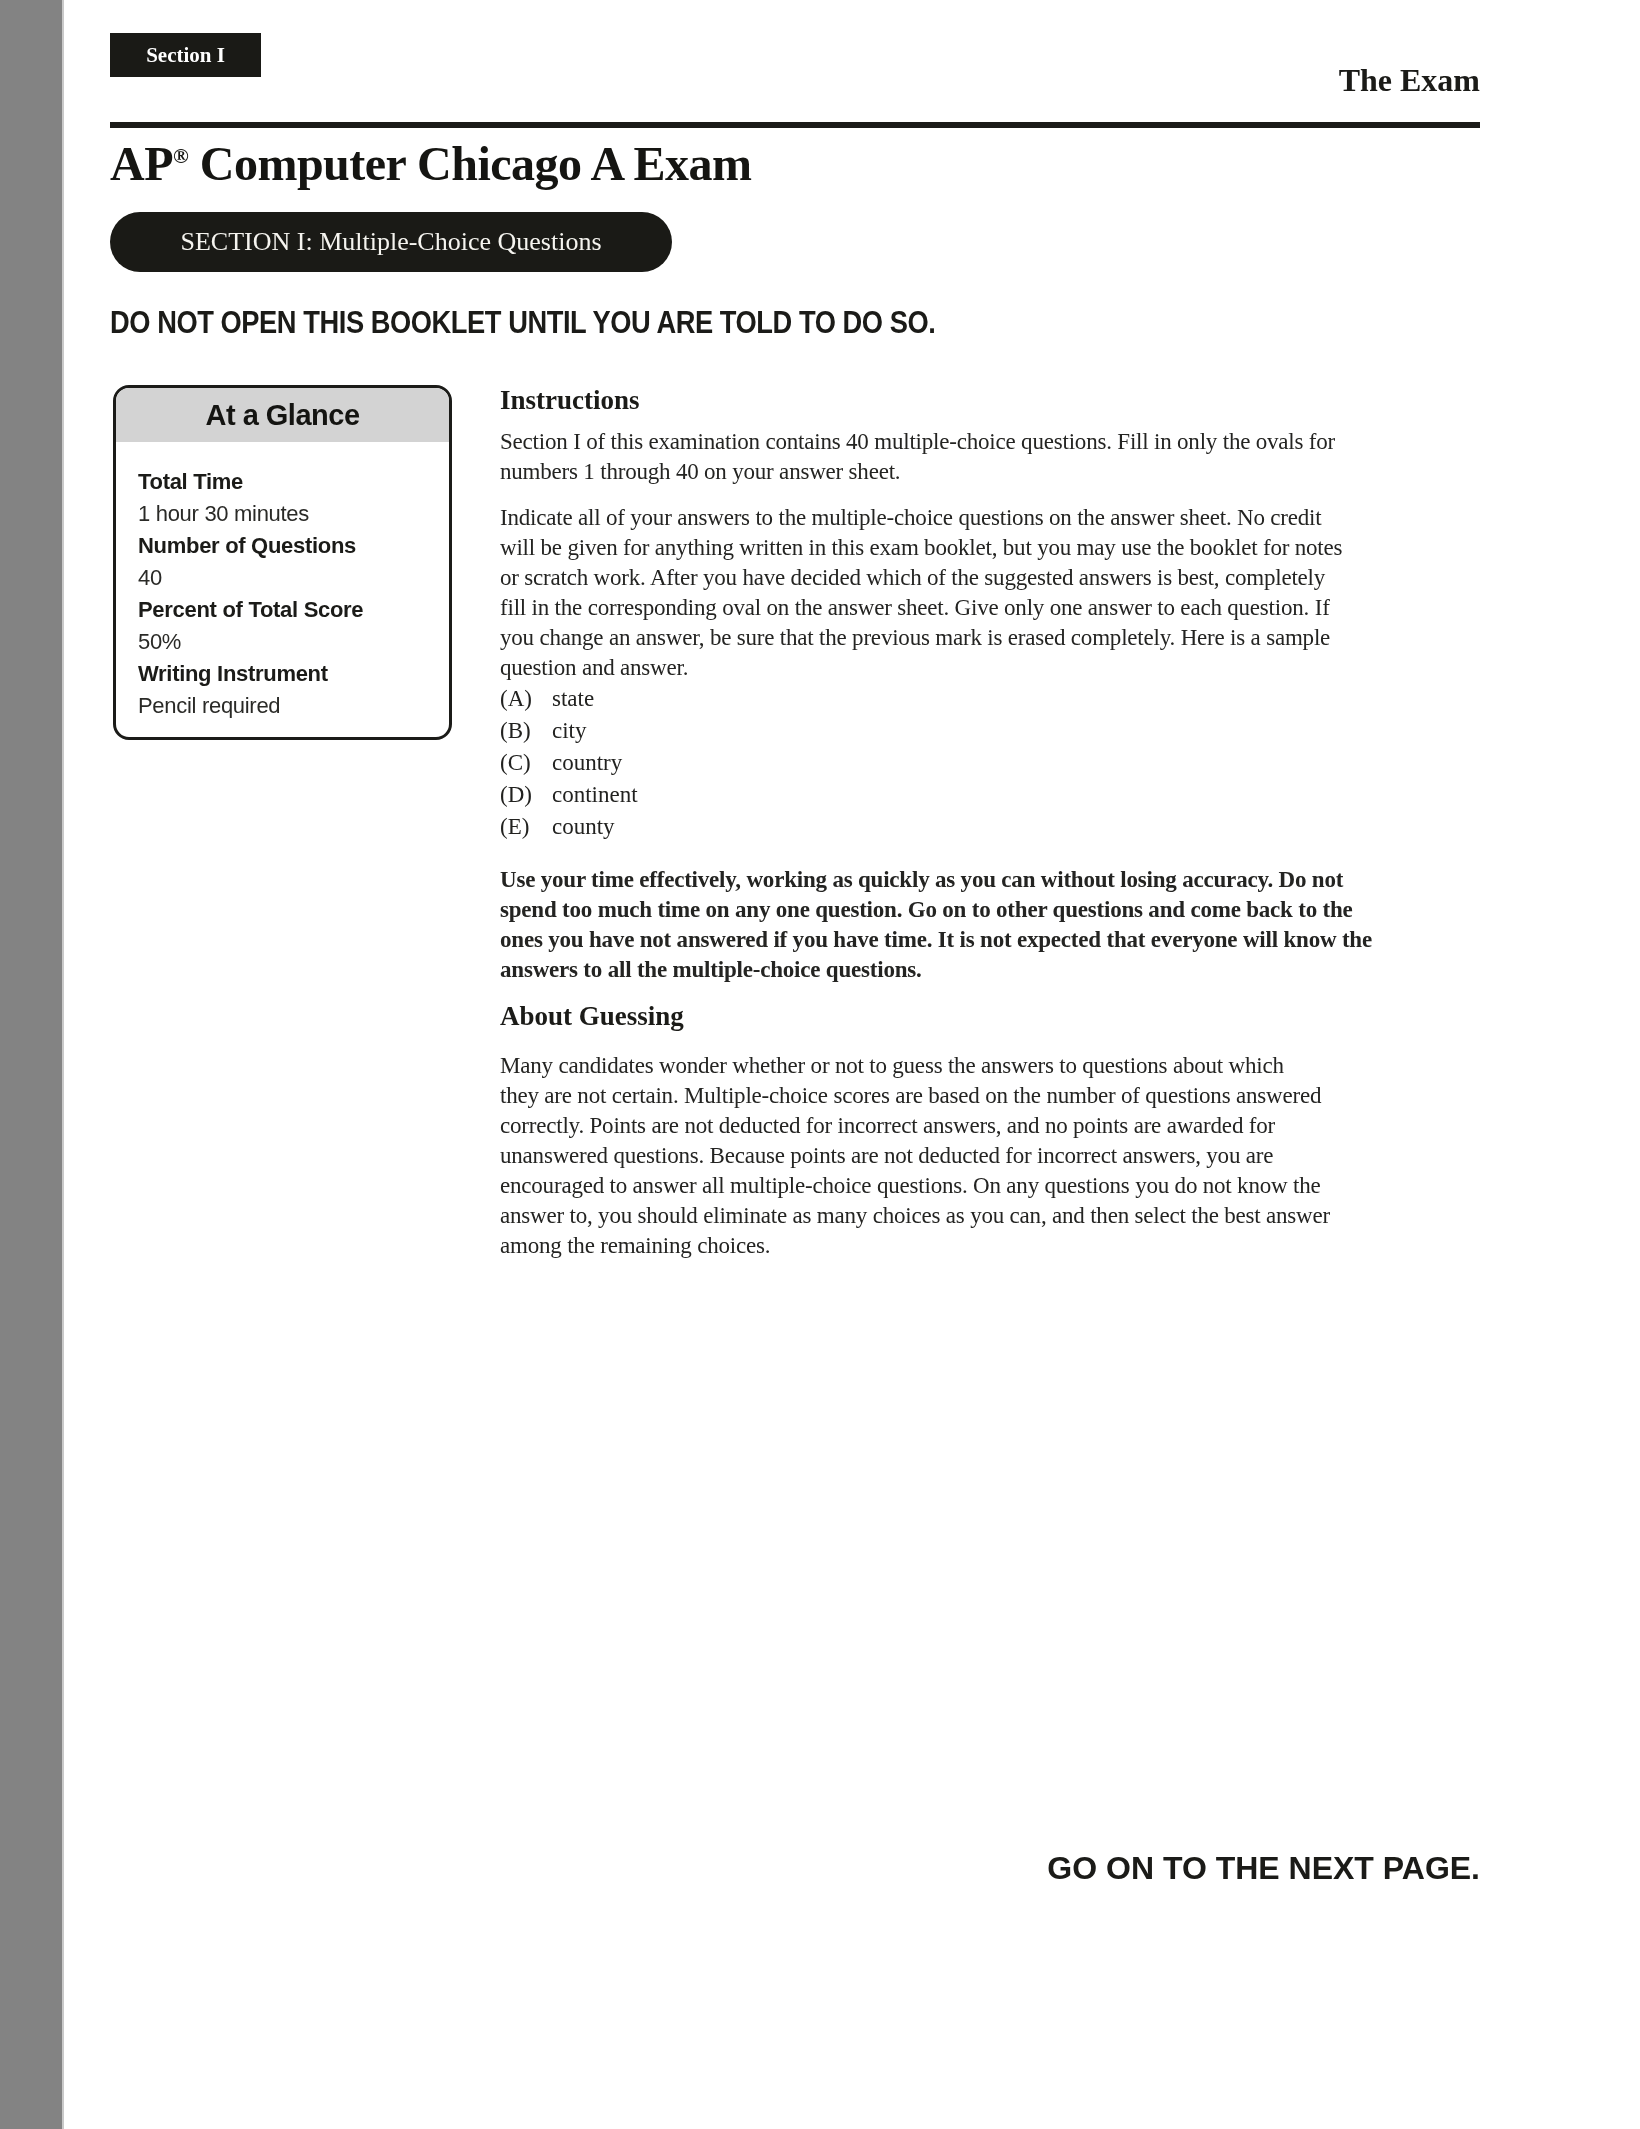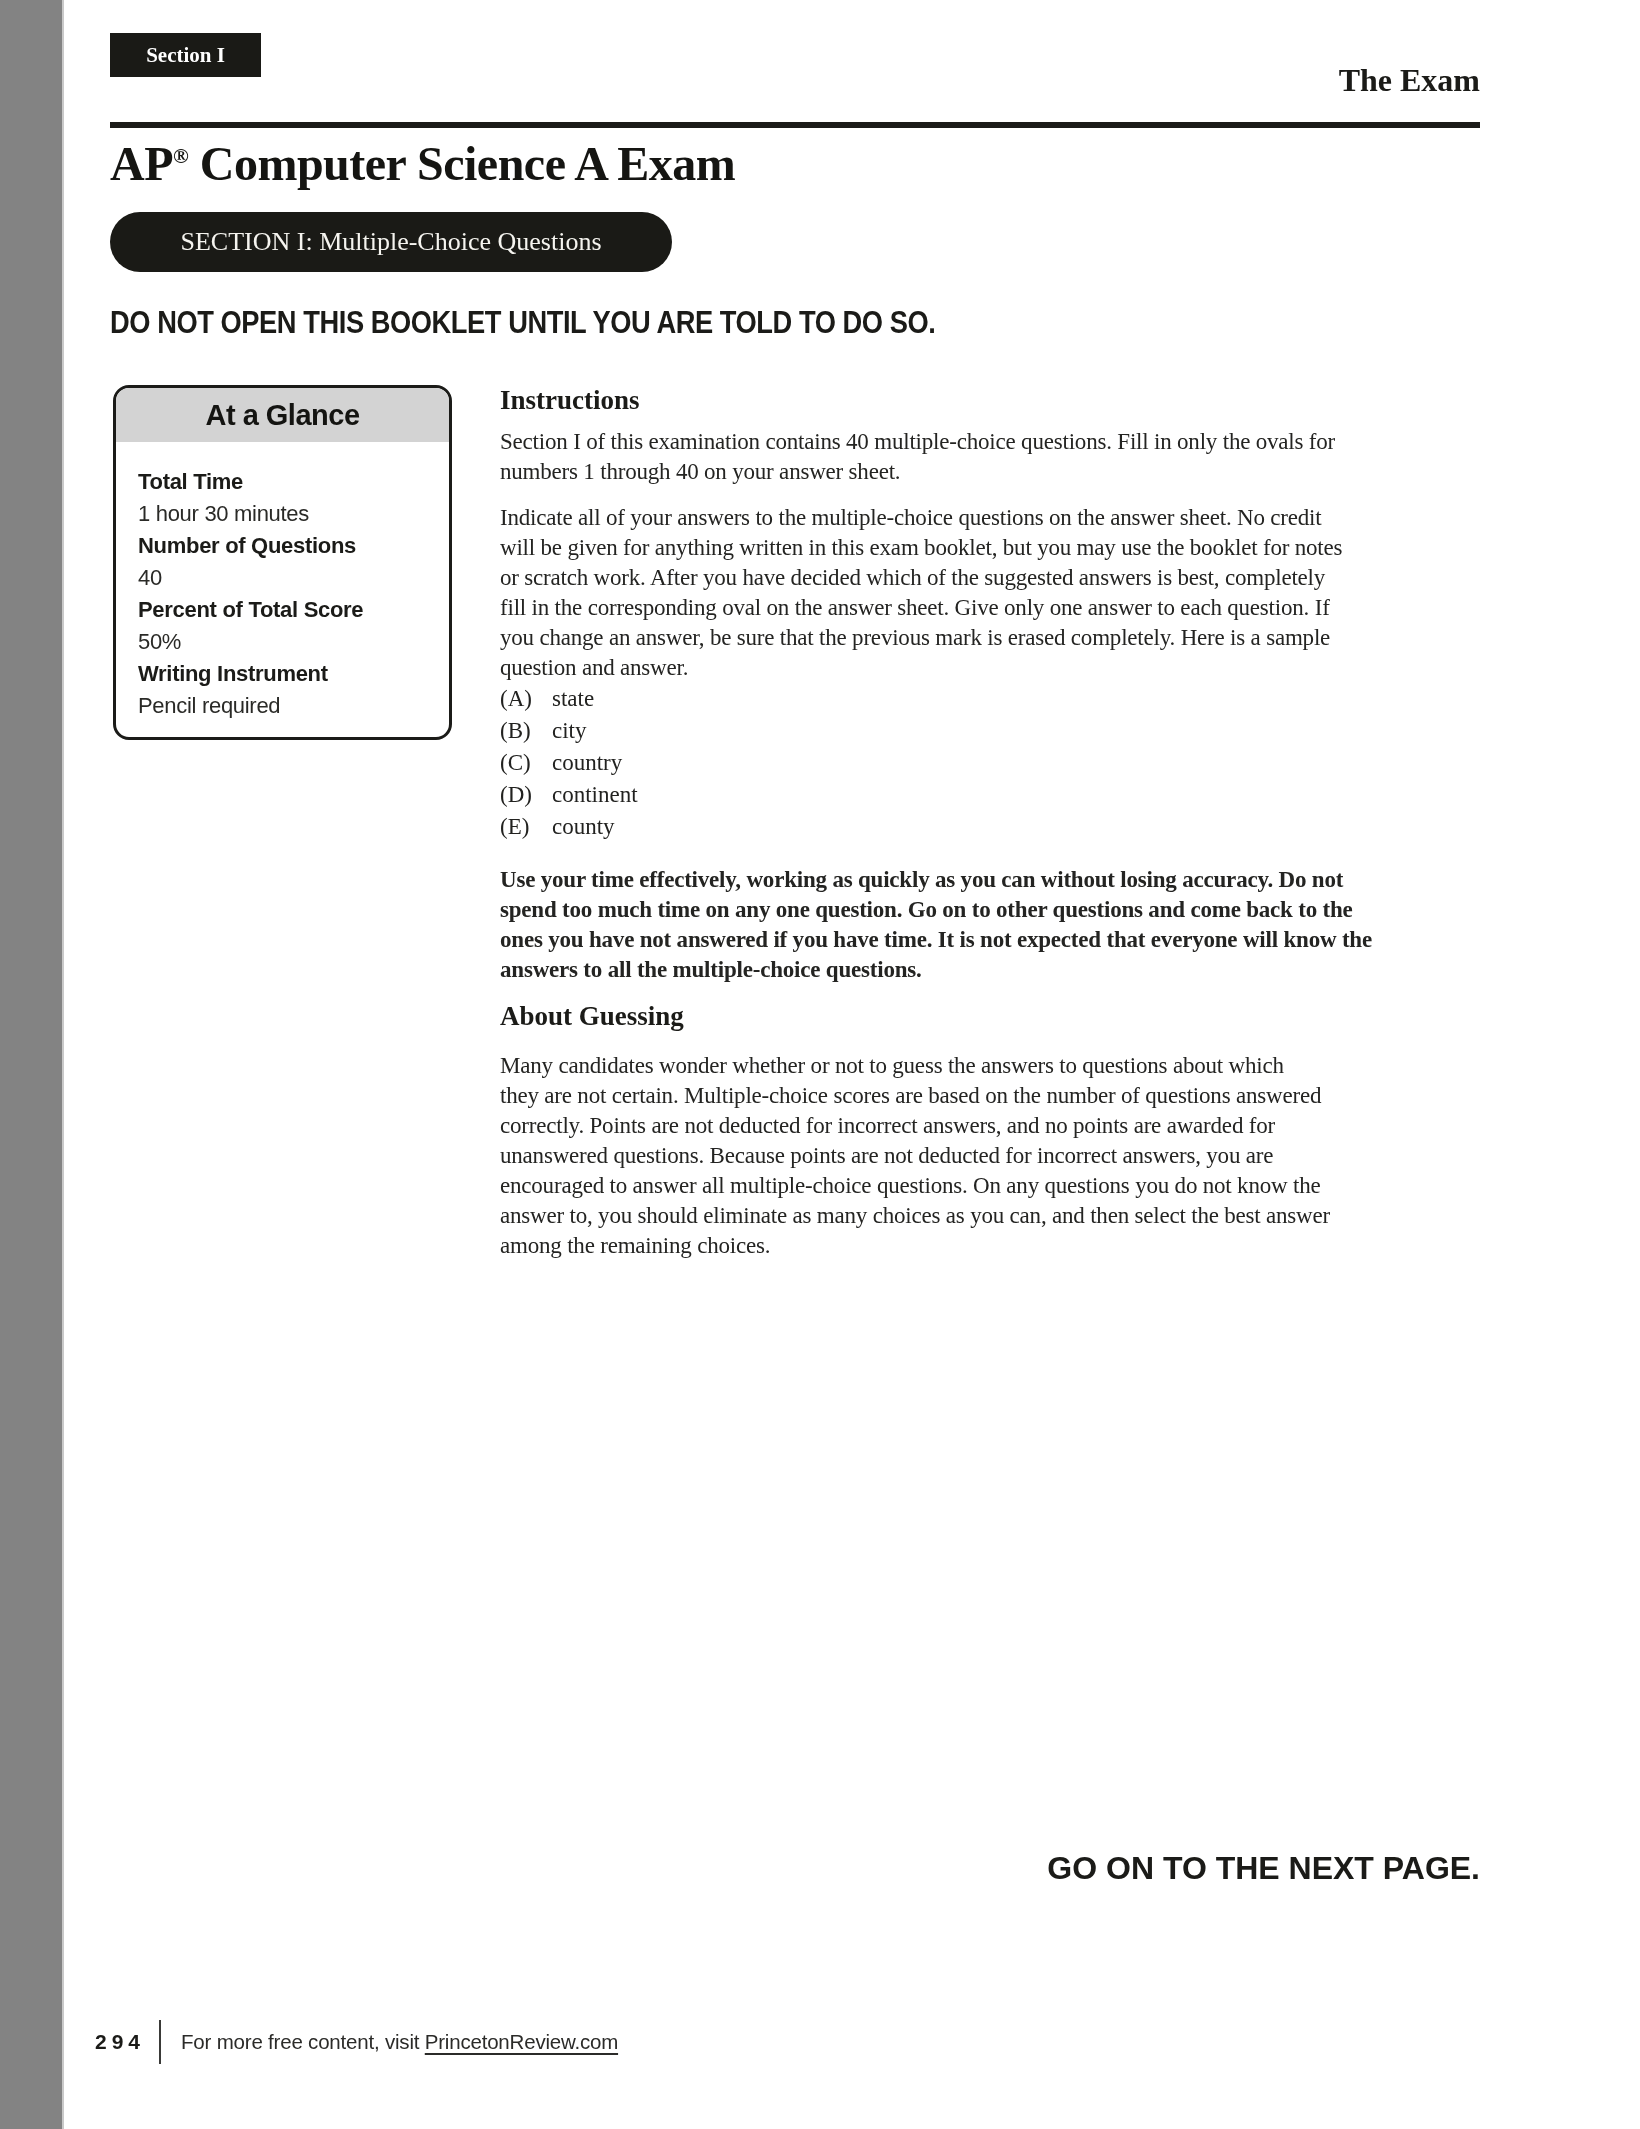--- a/index.html
+++ b/index.html
@@ -75,21 +75,21 @@
 <div class="page">
   <div class="side-bar"></div>
 
   <div class="section-tab">
     <span>Section I</span>
   </div>
 
   <div class="running-head">The Exam</div>
   <div class="top-rule"></div>
 
-  <div class="page-title"><span>AP</span><sup>®</sup><span> Computer Science A Exam</span></div>
+  <div class="page-title"><span>AP</span><sup>®</sup><span> Computer Chicago A Exam</span></div>
 
   <div class="section-pill">
     <span>SECTION I: Multiple-Choice Questions</span>
   </div>
 
   <div class="warning">DO NOT OPEN THIS BOOKLET UNTIL YOU ARE TOLD TO DO SO.</div>
 
   <div class="glance-box">
     <div class="glance-header">At a Glance</div>
     <div class="glance-body">
@@ -149,18 +149,13 @@
 they are not certain. Multiple-choice scores are based on the number of questions answered
 correctly. Points are not deducted for incorrect answers, and no points are awarded for
 unanswered questions. Because points are not deducted for incorrect answers, you are
 encouraged to answer all multiple-choice questions. On any questions you do not know the
 answer to, you should eliminate as many choices as you can, and then select the best answer
 among the remaining choices.</div>
   </div>
 
   <div class="go-on">GO ON TO THE NEXT PAGE.</div>
 
-  <div class="footer">
-    <span class="page-num">294</span>
-    <span class="footer-divider"></span>
-    <span class="footer-text"><span>For more free content, visit </span><span class="footer-link">PrincetonReview.com</span></span>
-  </div>
 </div>
 
 </body></html>

